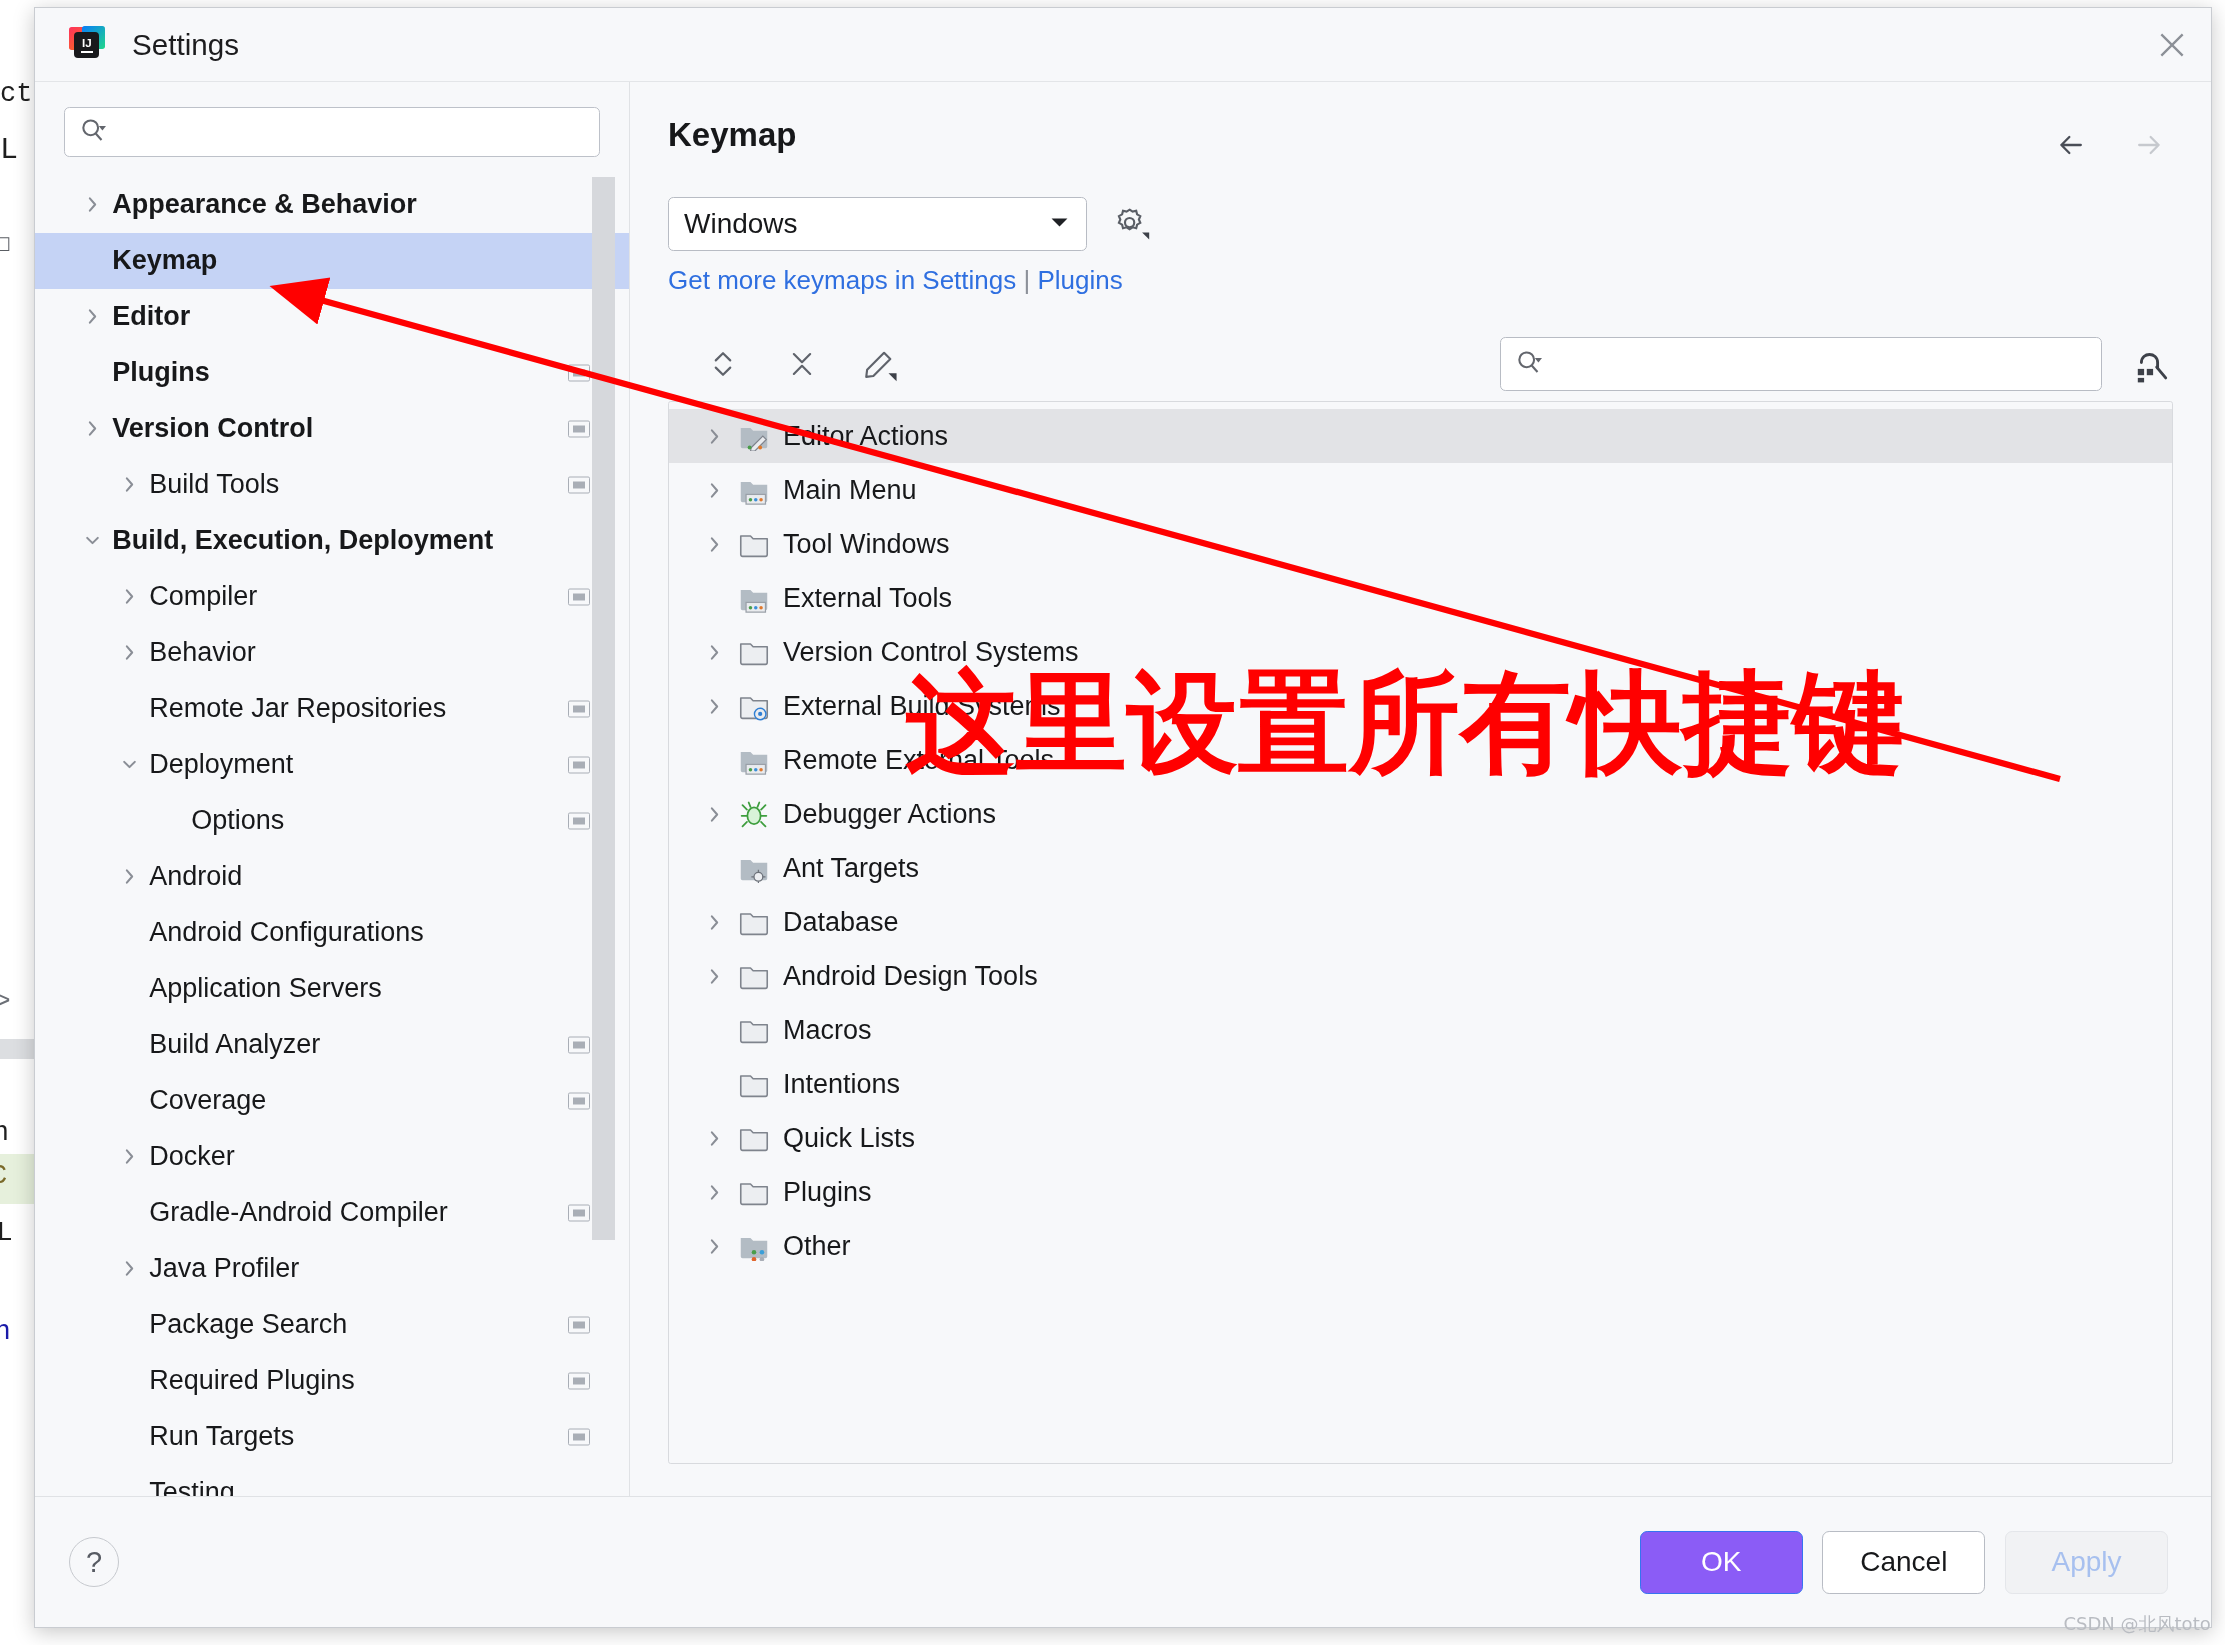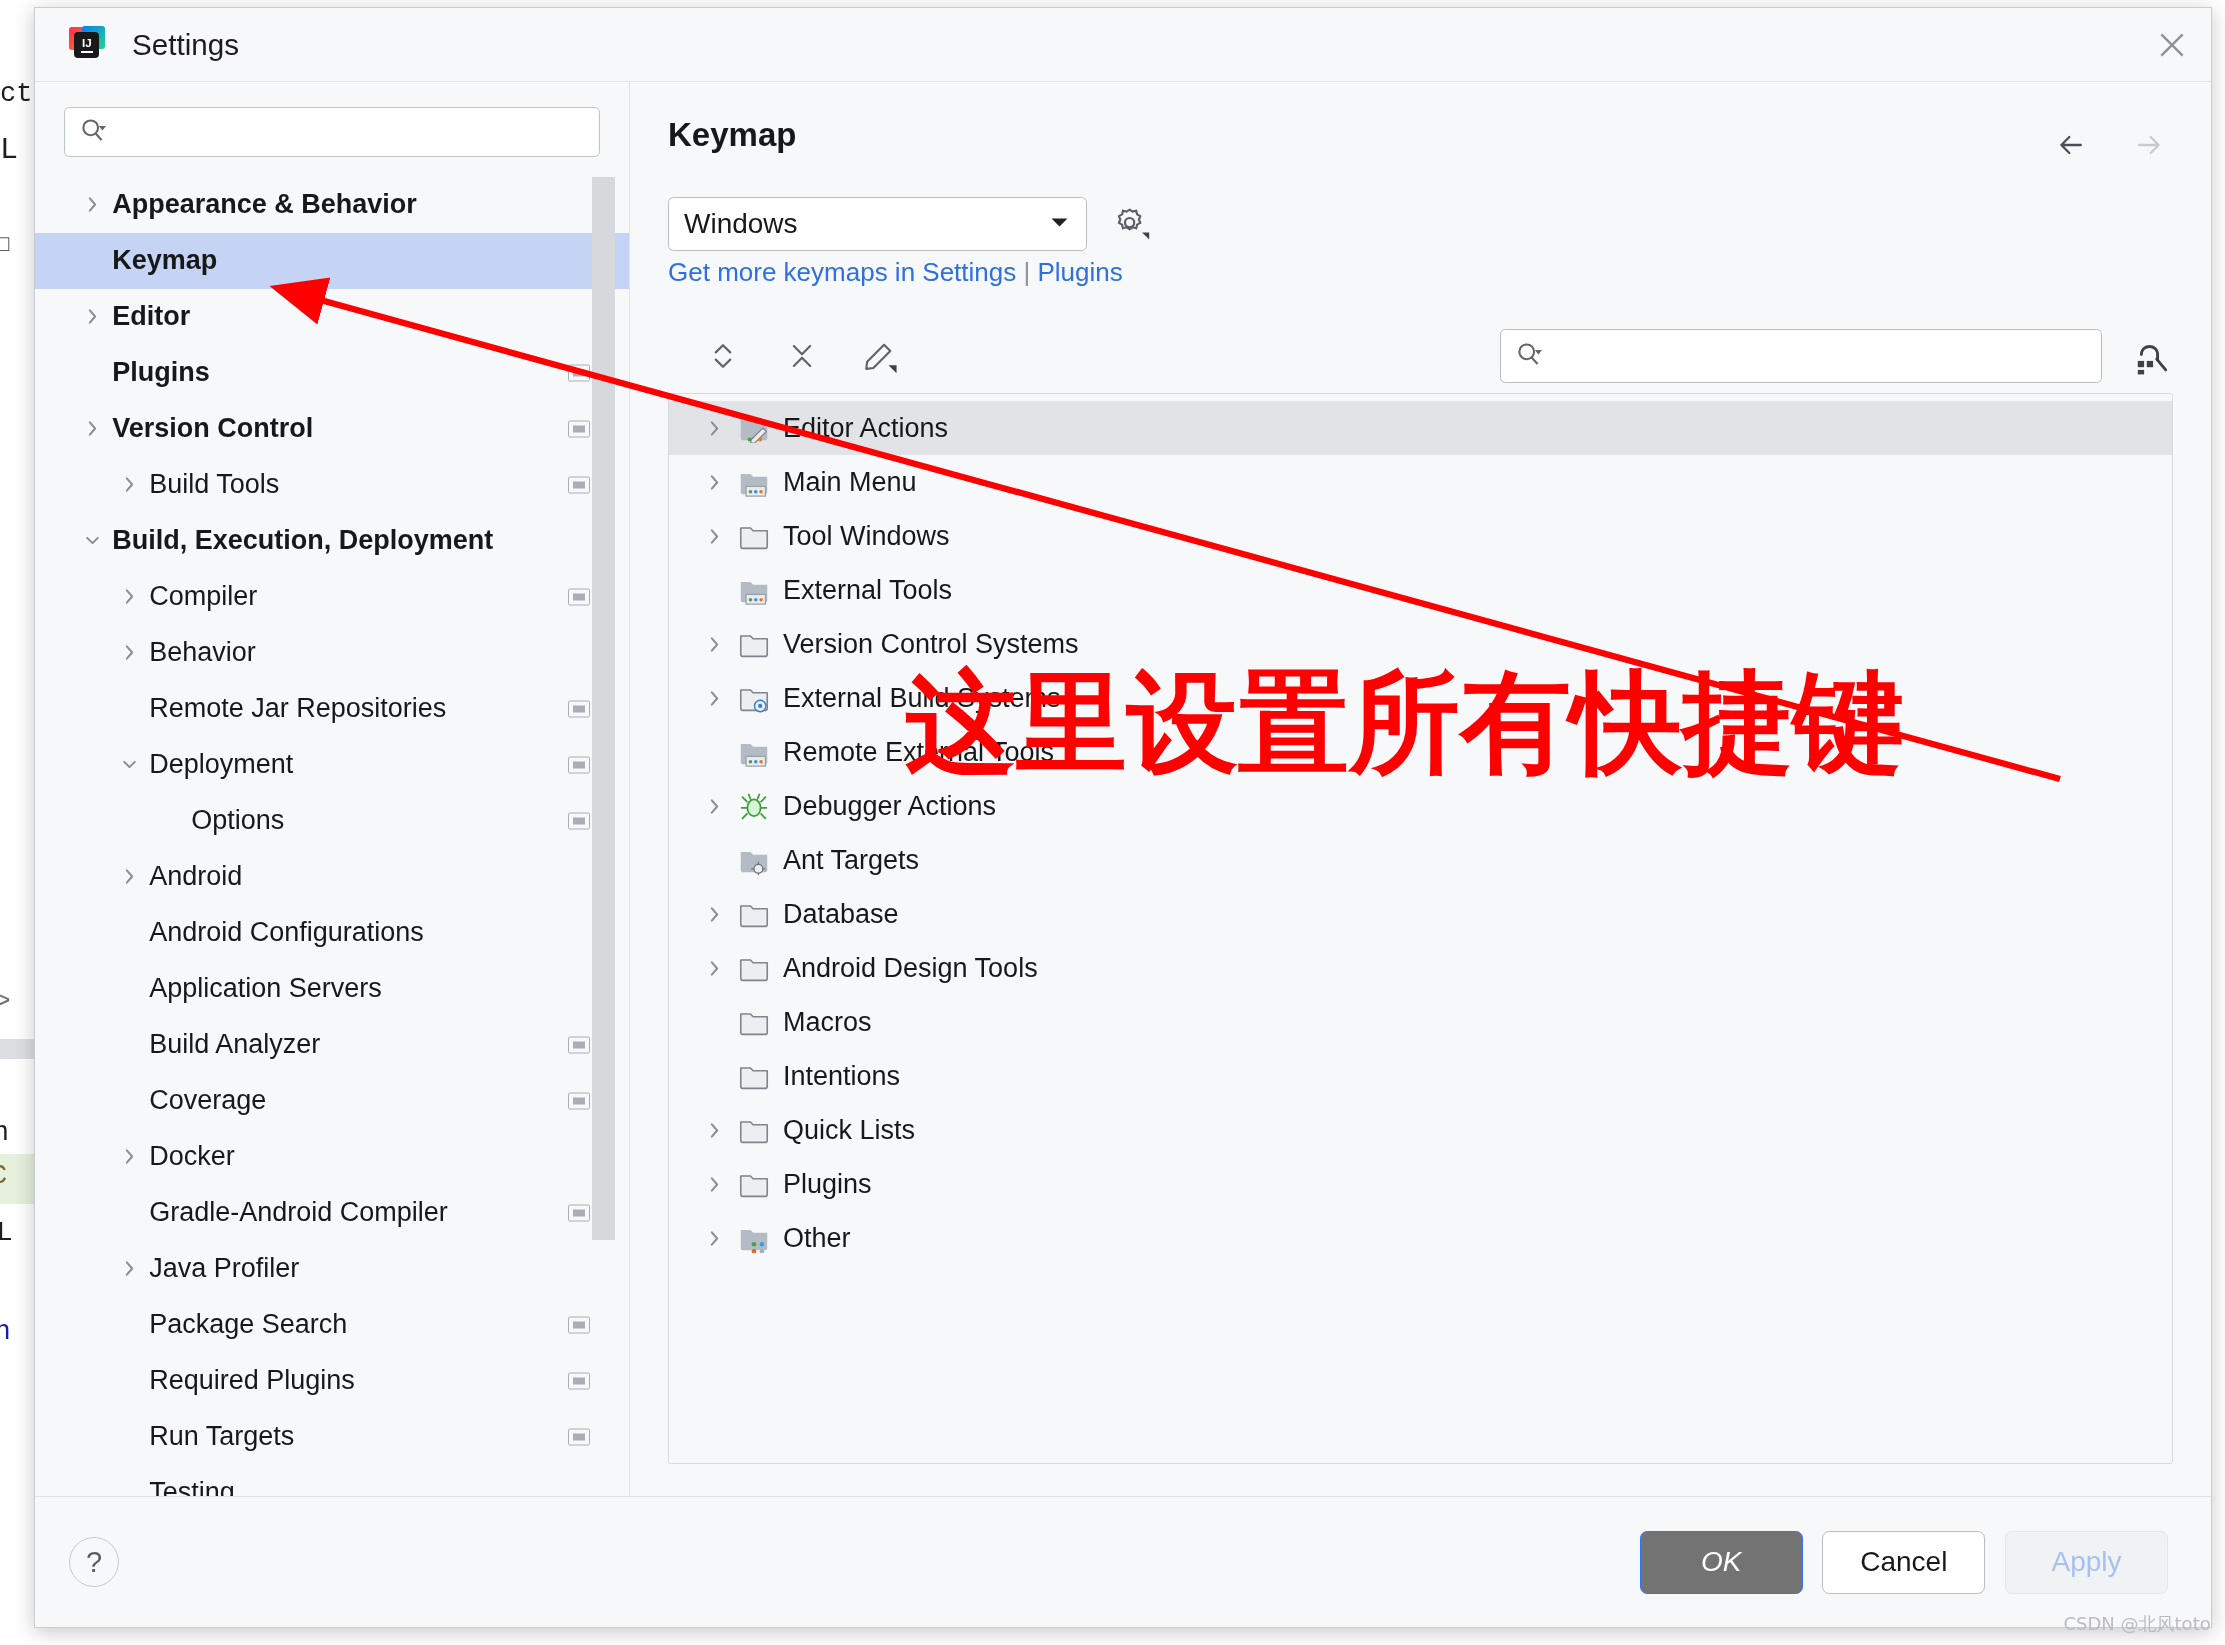--- a/index.html
+++ b/index.html
@@ -165,21 +165,21 @@
     width: 419px; height: 54px;
     background: #fff; border: 0.9px solid #b8bcc4; border-radius: 5.4px;
     display: flex; align-items: center; padding: 0 15px;
     cursor: pointer;
   }
   #keymap-select .val { font-size: 28px; color: #17181a; }
   #keymap-select .caret { margin-left: auto; }
   #gear-btn { cursor:pointer; display:flex; align-items:center; position: relative; }
 
   #keymap-links {
-    margin-top: 6px;
+    margin-top: 14px;
     font-size: 26px; color: #2f6fe0;
   }
   #keymap-links a { color: #2f6fe0; text-decoration: none; cursor: pointer; }
   #keymap-links .sep { color: #8d9199; margin: 0 7.2px; }
 
   #kt-toolbar {
     margin-top: 36px;
     height: 64px;
     display: flex; align-items: center; gap: 38px;
     padding-left: 34px;
@@ -235,21 +235,21 @@
     background: #f7f8fa;
   }
   #footer-btns { margin-left: auto; display: flex; gap: 19.7px; }
   .fbtn {
     min-width: 163px; height: 63px;
     border-radius: 7.2px;
     display:flex;align-items:center;justify-content:center;
     font-size: 28px; cursor: pointer;
     font-family: "Liberation Sans", sans-serif;
   }
-  #ok-btn { background: #737373; color: #fff; border: 0.9px solid #3574f0; font-style: italic; }
+  #ok-btn { background: #8b5cf6; color: #fff; border: 0.9px solid #3574f0; }
   #cancel-btn { background: #fff; color: #17181a; border: 0.9px solid #b8bcc4; }
   #apply-btn { background: #f1f2f4; color: #a7c0ef; border: 0.9px solid #e4e6ea; }
 
   
   #overlay { position: absolute; inset: 0; pointer-events: none; z-index: 60; }
   #anno-text {
     position: absolute;
     left: 905px; top: 667px;
     font-size: 111px; color: #ff0000;
     font-family: "DejaVu Sans", sans-serif;

